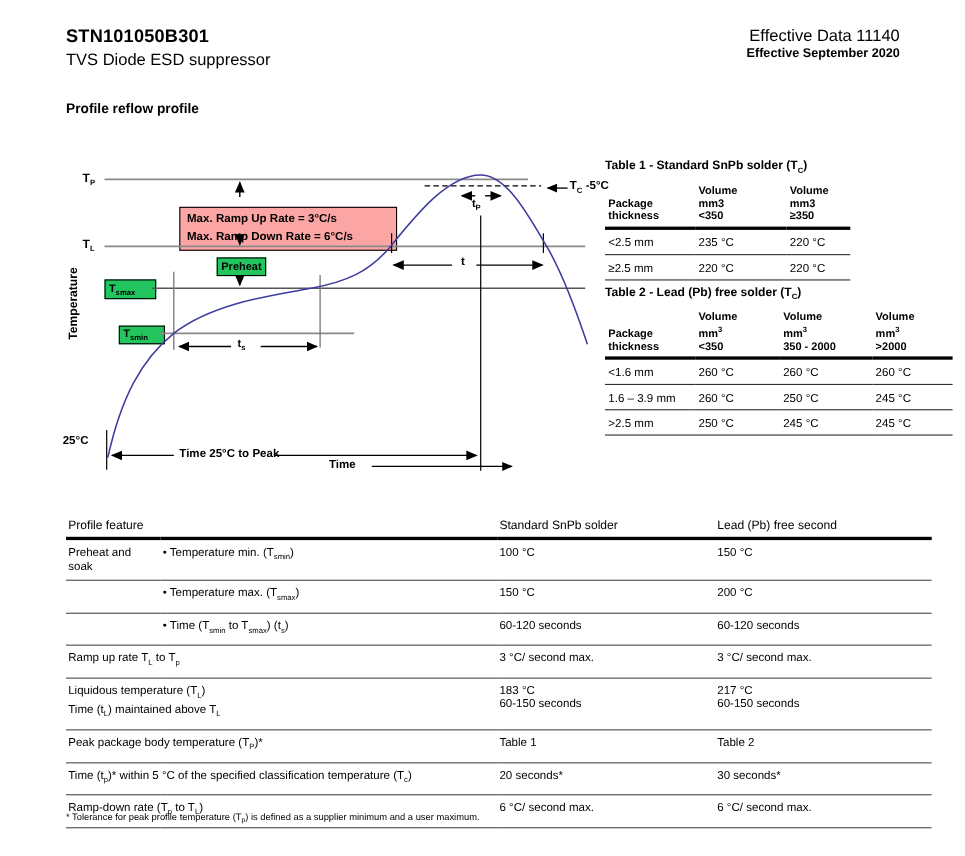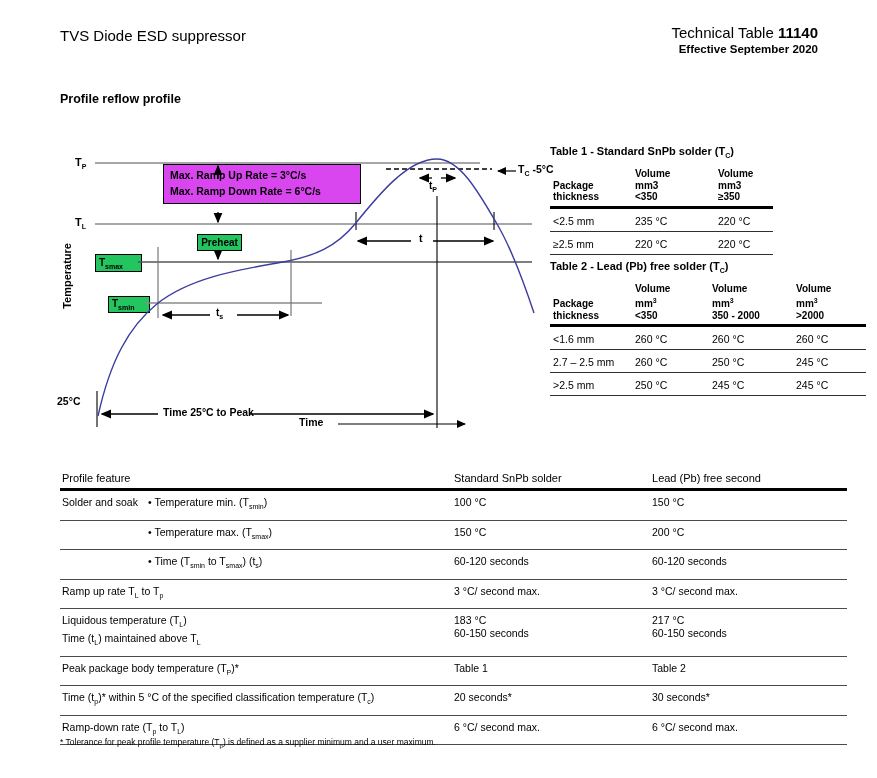--- a/index.html
+++ b/index.html
@@ -4,32 +4,32 @@
 <style>
   html,body{margin:0;padding:0;background:#fff;}
   .page{position:relative;width:877px;height:778px;background:#fff;overflow:hidden;
         font-family:"Liberation Sans",sans-serif;color:#000;}
   
   .hdr-left{position:absolute;left:60px;top:24px;}
   .part-no{font-size:16.5px;font-weight:bold;letter-spacing:.2px;}
   .part-sub{font-size:15px;margin-top:3px;}
   .hdr-right{position:absolute;right:59px;top:24px;text-align:right;}
   .doc-line{font-size:15px;}
-  .doc-line b{font-weight:bold;}
+  .doc-line b{font-weight:normal;}
   .eff-line{font-size:11.5px;font-weight:bold;margin-top:2px;}
   .section-title{position:absolute;left:60px;top:92px;font-size:12.5px;font-weight:bold;}
   
   .dl{position:absolute;font-size:10.5px;font-weight:bold;white-space:nowrap;line-height:11px;}
   .dl sub,.dbox sub{font-size:7px;}
   .dbox{position:absolute;border:1px solid #000;background:#22c55e;font-size:10px;font-weight:bold;
         display:flex;align-items:center;white-space:nowrap;}
   .vlabel{position:absolute;left:61px;top:243px;font-size:11px;font-weight:bold;
           writing-mode:vertical-rl;transform:rotate(180deg);}
-  .ramp-box{position:absolute;left:163px;top:164px;width:190px;height:36px;border:1.5px solid #000;
-            background:#d946ef;font-size:10.5px;font-weight:bold;line-height:16px;padding:2px 0 0 6px;}
+  .ramp-box{position:absolute;left:163px;top:188px;width:190px;height:36px;border:1.5px solid #000;
+            background:#fca5a5;font-size:10.5px;font-weight:bold;line-height:16px;padding:2px 0 0 6px;}
   svg.diagram{position:absolute;left:0;top:0;pointer-events:none;}
   
   .mini-wrap{position:absolute;}
   .t-title{font-size:11px;font-weight:bold;margin-bottom:9px;white-space:nowrap;}
   .t-title sub{font-size:7px;}
   table.mini{border-collapse:collapse;table-layout:fixed;width:100%;}
   table.mini th{font-size:10px;font-weight:bold;text-align:left;vertical-align:bottom;
                 line-height:11.5px;padding:0 0 3px 3px;border-bottom:3px solid #000;}
   table.mini th sup{font-size:7px;}
   table.mini td{font-size:10.5px;padding:6px 0 4px 3px;border-bottom:1.5px solid #2f2f2f;}
@@ -44,24 +44,25 @@
   table.ref sub{font-size:7px;}
   .footnote{position:absolute;left:60px;top:737px;font-size:8.5px;}
   .footnote sub{font-size:6px;}
 </style>
 </head>
 <body>
 
 <div class="page">
 
   <div class="hdr-left">
+    <div class="part-no">STN101050B301</div>
     <div class="part-sub">TVS Diode ESD suppressor</div>
   </div>
   <div class="hdr-right">
-    <div class="doc-line"><span>Technical Table</span> <b>11140</b></div>
+    <div class="doc-line"><span>Effective Data</span> <b>11140</b></div>
     <div class="eff-line">Effective September 2020</div>
   </div>
 
   <div class="section-title">Profile reflow profile</div>
 
   <span class="dl" style="left:75px;top:157px;font-size:11px;">T<sub>P</sub></span>
   <span class="dl" style="left:75px;top:217px;font-size:11px;">T<sub>L</sub></span>
   <span class="vlabel">Temperature</span>
 
   <div class="ramp-box">
@@ -179,21 +180,21 @@
         </tr>
       </thead>
       <tbody>
         <tr>
           <td>&lt;1.6 mm</td>
           <td>260 °C</td>
           <td>260 °C</td>
           <td>260 °C</td>
         </tr>
         <tr>
-          <td>2.7 – 2.5 mm</td>
+          <td>1.6 – 3.9 mm</td>
           <td>260 °C</td>
           <td>250 °C</td>
           <td>245 °C</td>
         </tr>
         <tr>
           <td>&gt;2.5 mm</td>
           <td>250 °C</td>
           <td>245 °C</td>
           <td>245 °C</td>
         </tr>
@@ -211,21 +212,21 @@
         </colgroup>
       <thead>
         <tr>
           <th colspan="2">Profile feature</th>
           <th>Standard SnPb solder</th>
           <th>Lead (Pb) free second</th>
         </tr>
       </thead>
       <tbody>
         <tr>
-          <td>Solder and soak</td>
+          <td>Preheat and soak</td>
           <td>• Temperature min. (T<sub>smin</sub>)</td>
           <td>100 °C</td>
           <td>150 °C</td>
         </tr>
         <tr>
           <td></td>
           <td>• Temperature max. (T<sub>smax</sub>)</td>
           <td>150 °C</td>
           <td>200 °C</td>
         </tr>

